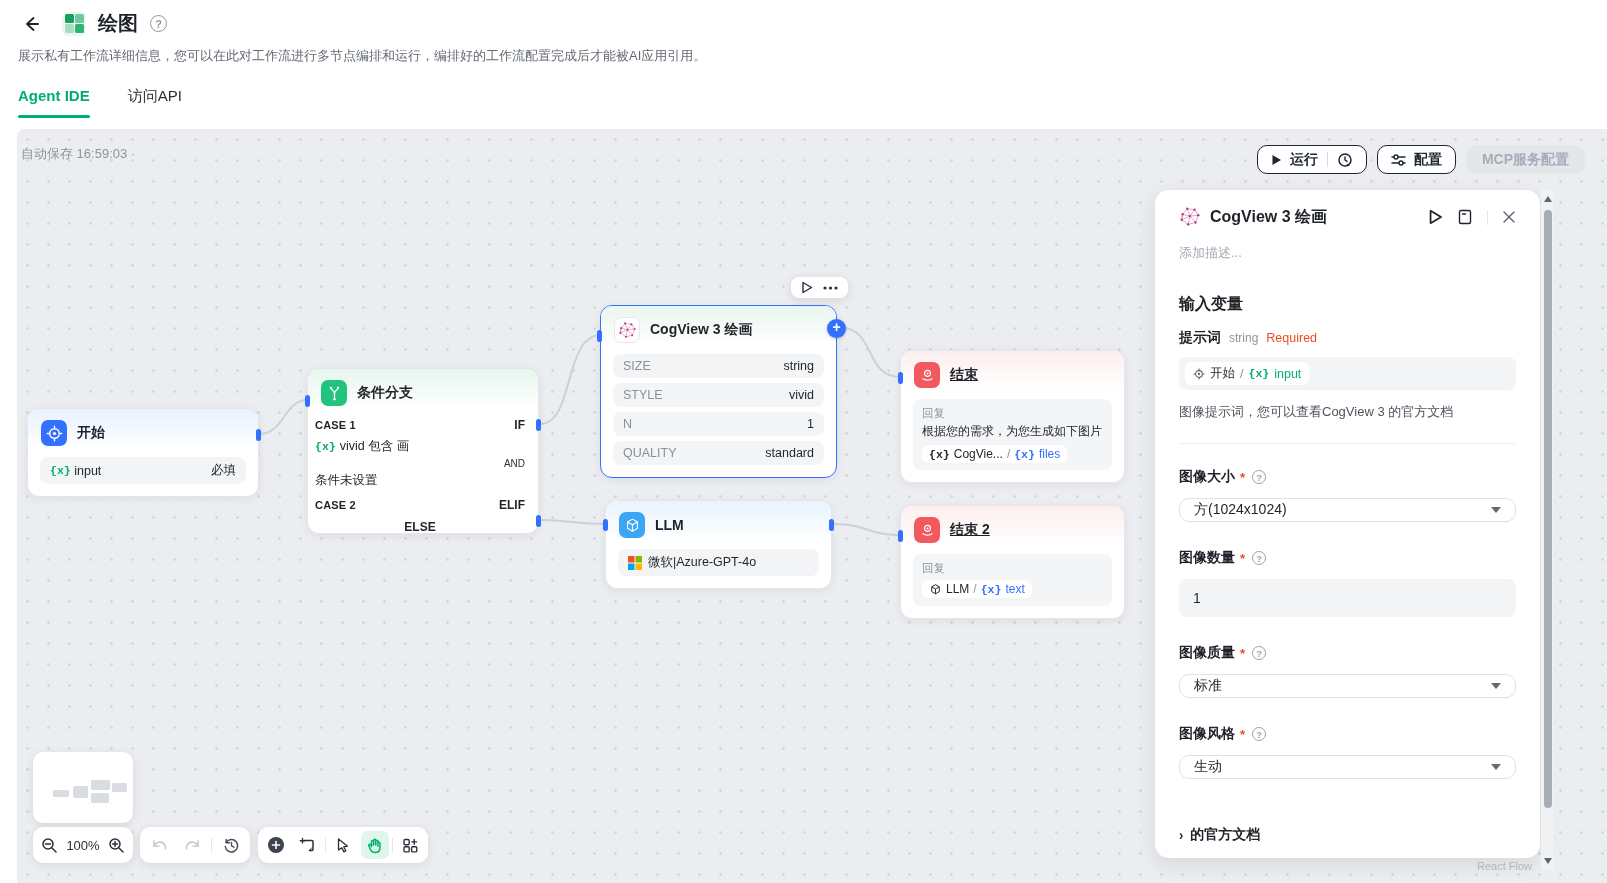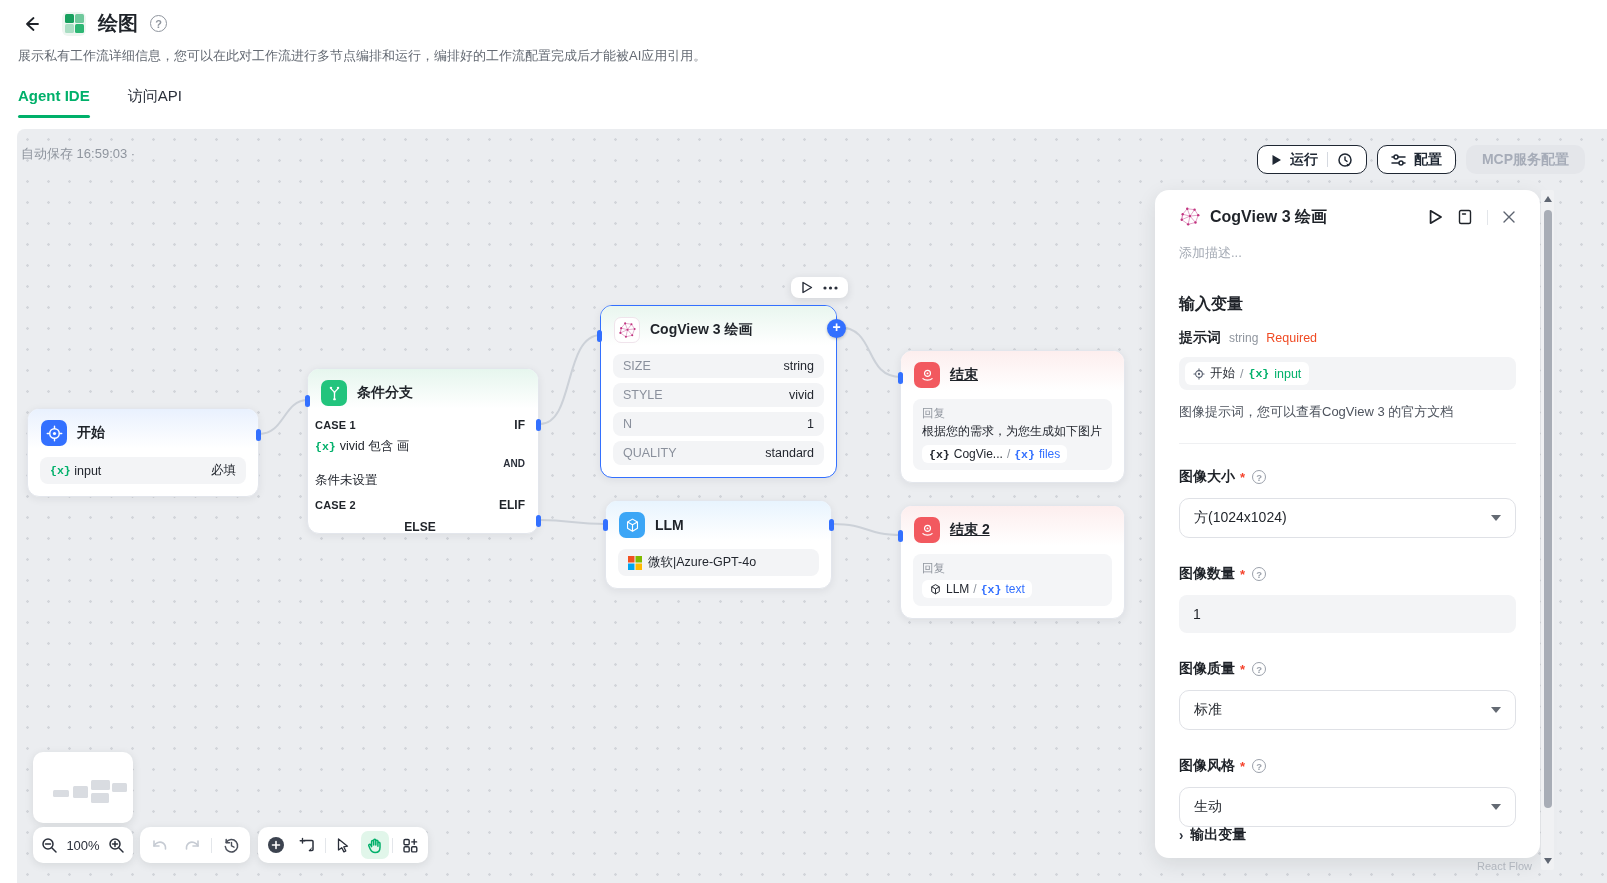--- a/index.html
+++ b/index.html
@@ -62,21 +62,21 @@
   .xblue{color:var(--accent-blue,#3370ff);}
   .dim{color:#8f959e;}
   .port{position:absolute;width:5px;height:12px;border-radius:3px;background:var(--accent-blue,#3370ff);}
   .plus-badge{position:absolute;right:-10px;top:13px;width:19px;height:19px;border-radius:50%;
     background:var(--accent-blue,#3370ff);color:#fff;font-size:14px;line-height:17px;text-align:center;font-weight:bold;
     box-shadow:0 1px 3px rgba(31,35,41,.25);}
   
   .cond-row{display:flex;align-items:center;justify-content:space-between;padding:3px 1px;font-size:12.5px;}
   .case-lb{font-size:11px;font-weight:800;letter-spacing:.2px;}
   .kw{font-size:12px;font-weight:800;}
-  .and-lb{font-size:10px;font-weight:700;color:#2a2f3a;text-align:center;}
+  .and-lb{font-size:10px;font-weight:400;color:#2a2f3a;text-align:center;}
   
   .reply-card{background:#f4f5f7;border-radius:8px;padding:7px 9px;font-size:12px;}
   .reply-lb{color:#8f959e;font-size:11.5px;margin-bottom:2px;}
   .reply-tx{color:#23272f;white-space:nowrap;overflow:hidden;}
   .ref-pill{display:inline-flex;align-items:center;gap:4px;background:#fff;border-radius:6px;
     padding:2px 7px;margin-top:5px;font-size:12px;}
   
   .float-tb{position:absolute;background:#fff;border-radius:8px;box-shadow:0 2px 8px rgba(31,35,41,.12);
     display:flex;align-items:center;gap:10px;padding:4px 10px;}
   
@@ -104,21 +104,21 @@
   .p-ref-field{margin-top:10px;background:#f3f4f6;border-radius:8px;padding:5px 6px;cursor:pointer;}
   .p-ref-pill{display:inline-flex;align-items:center;gap:5px;background:#fff;border-radius:6px;padding:3px 8px;font-size:12.5px;}
   .p-helper{margin-top:13px;font-size:13px;color:#4e545e;}
   .p-divider{height:1px;background:#eff0f2;margin-top:22px;}
   .p-group{margin-top:24px;}
   .p-group + .p-group{margin-top:27px;}
   .p-label{display:flex;align-items:center;gap:5px;font-size:14px;font-weight:bold;}
   .star{color:#f5432c;font-size:13px;}
   .q-circ{width:14px;height:14px;border:1.2px solid #9ba1ab;border-radius:50%;color:#9ba1ab;font-size:9.5px;font-weight:bold;
     display:flex;align-items:center;justify-content:center;margin-left:2px;}
-  .p-select{margin-top:12px;height:40px;border:1px solid #dfe1e6;border-radius:10px;background:#fff;
+  .p-select{margin-top:12px;height:24px;border:1px solid #dfe1e6;border-radius:10px;background:#fff;
     display:flex;align-items:center;padding:0 14px;font-size:14px;cursor:pointer;}
   .p-select .chev{margin-left:auto;width:0;height:0;border-left:5px solid transparent;border-right:5px solid transparent;border-top:6px solid #646a73;}
   .p-input{margin-top:12px;height:38px;background:#f3f4f6;border-radius:8px;display:flex;align-items:center;
     padding:0 14px;font-size:14px;cursor:text;}
   .p-output{position:absolute;left:24px;bottom:14px;display:flex;align-items:center;gap:7px;font-size:14px;font-weight:bold;cursor:pointer;}
   .chev-r{font-size:13px;color:#2a2f3a;font-weight:bold;transform:scaleY(1.1);}
   
   .scrollbar{position:absolute;left:1524px;top:61px;width:13px;height:680px;background:#f0f1f3;border-radius:2px;}
   .sb-arrow{position:absolute;left:0;width:13px;height:14px;display:flex;align-items:center;justify-content:center;cursor:pointer;}
   .sb-arrow.up{top:2px;}
@@ -577,21 +577,21 @@
           <span class="q-circ">?</span>
       </div>
       <div class="p-select">
         <span>生动</span>
         <span class="chev"></span>
       </div>
     </div>
 
     <div class="p-output">
       <span class="chev-r">›</span>
-      <span>输出变量</span>
+      <span>的官方文档</span>
     </div>
   </aside>
 
   <div class="scrollbar">
     <span class="sb-arrow up">
         <i class="tri-u"></i>
       </span>
     <span class="sb-thumb"></span>
     <span class="sb-arrow down">
         <i class="tri-d"></i>

